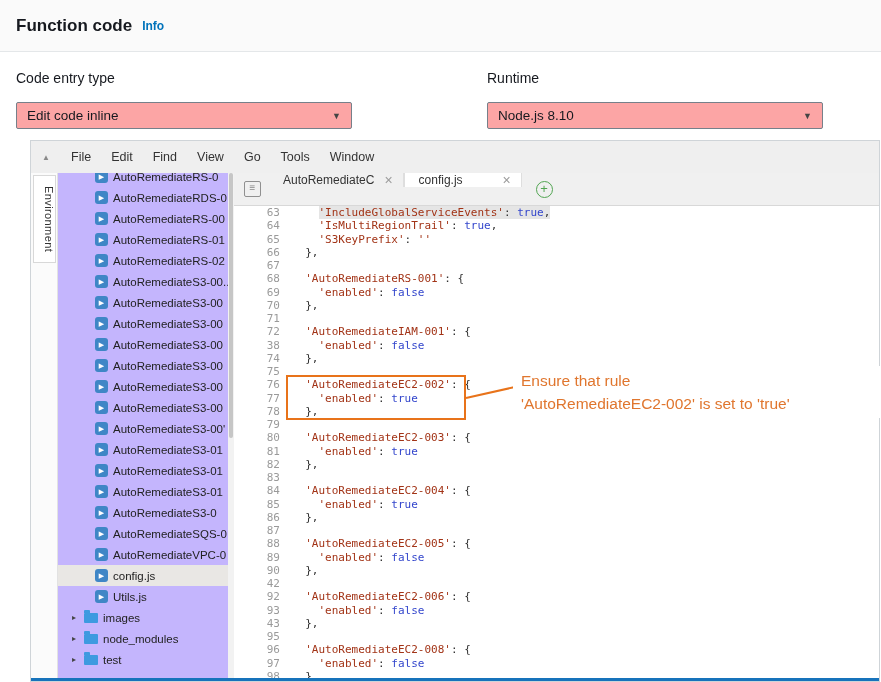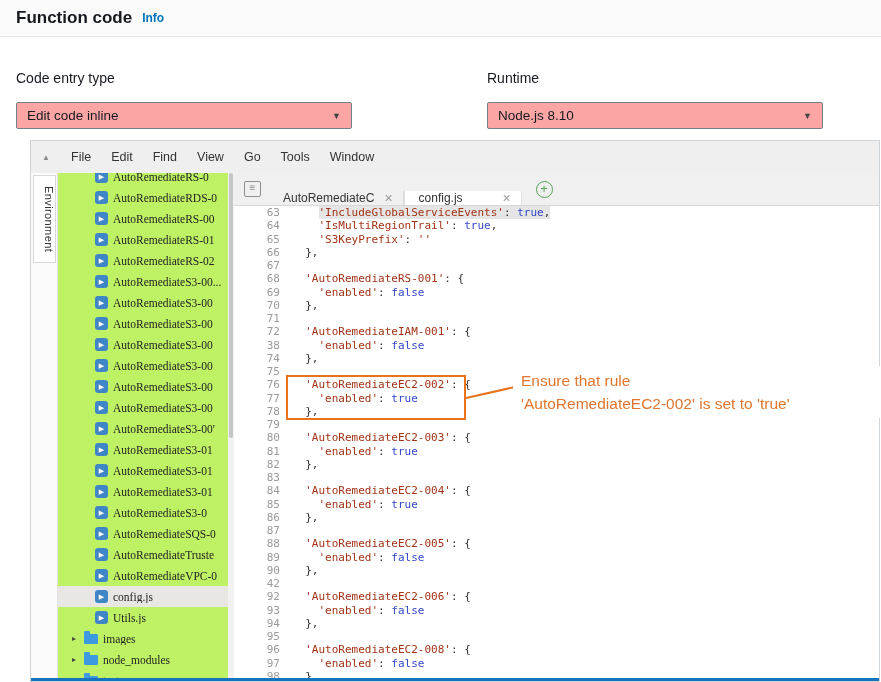--- a/index.html
+++ b/index.html
@@ -1,21 +1,21 @@
 <!DOCTYPE html>
 <html><head>
 <meta charset="utf-8">
 <style>
   html,body{margin:0;padding:0;}
   body{
     width:881px;height:682px;position:relative;overflow:hidden;
     background:#fff;font-family:"Liberation Sans",sans-serif;color:#16191f;
   }
   
-  .page-header{position:absolute;left:0;top:0;right:0;height:37px;background:#fafafa;
+  .page-header{position:absolute;left:0;top:0;right:0;height:52px;background:#fafafa;
     border-bottom:1px solid #e4e7e9;display:flex;align-items:center;padding-left:16px;gap:10px;box-sizing:border-box;}
   .page-title{font-size:17px;font-weight:bold;color:#16191f;}
   .info-link{font-size:12px;color:#0073bb;font-weight:600;cursor:pointer;}
   
   .field{position:absolute;top:70px;}
   .field.f1{left:16px;} .field.f2{left:487px;}
   .field-label{font-size:14px;color:#16191f;margin-bottom:16px;}
   .select{width:336px;height:27px;border:1px solid #76808a;border-radius:2px;background:#fca5a5;
     display:flex;align-items:center;justify-content:space-between;padding:0 10px;font-size:13.5px;color:#16191f;box-sizing:border-box;cursor:pointer;}
   .select .caret{font-size:9px;color:#444;}
@@ -24,21 +24,21 @@
     background:#fff;box-sizing:border-box;}
   .menubar{position:absolute;left:0;right:0;top:0;height:32px;background:#efefef;border-bottom:1px solid #d8d8d8;
     display:flex;align-items:center;}
   .collapse-icon{width:30px;text-align:center;color:#8a8a8a;font-size:8px;cursor:pointer;}
   .menu-item{padding:0 10px;font-size:12.5px;color:#333;cursor:pointer;}
   
   .env-strip{position:absolute;left:0;top:32px;width:26px;bottom:0;background:#fbfbfb;border-right:1px solid #e2e2e2;}
   .env-tab{position:absolute;top:2px;left:2px;width:21px;padding:10px 0;background:#fff;border:1px solid #d8d8d8;
     writing-mode:vertical-rl;font-size:11px;color:#333;text-align:center;letter-spacing:.4px;cursor:pointer;}
   
-  .tree{position:absolute;left:27px;top:32px;width:170px;bottom:0;background:#bef264;overflow:hidden;font-family:Liberation Serif, serif;}
+  .tree{position:absolute;left:27px;top:32px;width:170px;bottom:0;background:#c4b5fd;overflow:hidden;}
   .tree-inner{position:relative;top:-7px;}
   .tree-row{height:21px;display:flex;align-items:center;font-size:11.5px;color:#222;cursor:pointer;white-space:nowrap;}
   .tree-row.file{padding-left:37px;}
   .tree-row.folder{padding-left:14px;}
   .tree-row.selected{background:#e9e7e4;}
   .file-icon{width:13px;height:13px;border-radius:3px;background:#3f86c6;color:#fff;font-size:7px;
     display:inline-flex;align-items:center;justify-content:center;margin-right:5px;flex:0 0 13px;}
   .caret-icon{width:12px;font-size:8px;color:#444;flex:0 0 12px;}
   .folder-icon{width:14px;height:10px;background:#3d9ae0;border-radius:1px;position:relative;margin-right:5px;flex:0 0 14px;}
   .folder-icon::before{content:"";position:absolute;top:-3px;left:0;width:6px;height:3px;background:#3d9ae0;border-radius:1px 1px 0 0;}
@@ -187,24 +187,20 @@
         <div class="tree-row file">
           <span class="file-icon">▶</span>
           <span class="tree-label">AutoRemediateS3-0</span>
         </div>
         <div class="tree-row file">
           <span class="file-icon">▶</span>
           <span class="tree-label">AutoRemediateSQS-0</span>
         </div>
         <div class="tree-row file">
           <span class="file-icon">▶</span>
-          <span class="tree-label">AutoRemediateTruste</span>
-        </div>
-        <div class="tree-row file">
-          <span class="file-icon">▶</span>
           <span class="tree-label">AutoRemediateVPC-0</span>
         </div>
         <div class="tree-row file selected">
           <span class="file-icon">▶</span>
           <span class="tree-label">config.js</span>
         </div>
         <div class="tree-row file">
           <span class="file-icon">▶</span>
           <span class="tree-label">Utils.js</span>
         </div>
@@ -224,21 +220,21 @@
           <span class="tree-label">test</span>
         </div>
       </div>
   </div>
   <div class="tree-scrollbar">
     <div class="thumb"></div>
   </div>
 
   <div class="tabbar">
     <span class="tablist-icon">≡</span>
-    <div id="tabs" style="display:flex;align-items:flex-end">
+    <div id="tabs" style="display:flex;align-items:flex-start">
         <div class="tab">
           <span class="tab-label">AutoRemediateC</span>
           <span class="tab-close">×</span>
         </div>
         <div class="tab active">
           <span class="tab-label">config.js</span>
           <span class="tab-close">×</span>
         </div>
       </div>
     <span class="plus-icon">+</span>
@@ -269,21 +265,21 @@
       <div>84</div>
       <div>85</div>
       <div>86</div>
       <div>87</div>
       <div>88</div>
       <div>89</div>
       <div>90</div>
       <div>42</div>
       <div>92</div>
       <div>93</div>
-      <div>94</div>
+      <div>43</div>
       <div>95</div>
       <div>96</div>
       <div>97</div>
       <div>98</div>
     </div>
   <div class="code" id="code"><div class="line">    <span class="selhl"><span class="s">'IncludeGlobalServiceEvents'</span>: <span class="b">true</span>,</span></div><div class="line">    <span class="s">'IsMultiRegionTrail'</span>: <span class="b">true</span>,</div><div class="line">    <span class="s">'S3KeyPrefix'</span>: <span class="s">''</span></div><div class="line">  },</div><div class="line"></div><div class="line">  <span class="s">'AutoRemediateRS-001'</span>: {</div><div class="line">    <span class="s">'enabled'</span>: <span class="b">false</span></div><div class="line">  },</div><div class="line"></div><div class="line">  <span class="s">'AutoRemediateIAM-001'</span>: {</div><div class="line">    <span class="s">'enabled'</span>: <span class="b">false</span></div><div class="line">  },</div><div class="line"></div><div class="line">  <span class="s">'AutoRemediateEC2-002'</span>: {</div><div class="line">    <span class="s">'enabled'</span>: <span class="b">true</span></div><div class="line">  },</div><div class="line"></div><div class="line">  <span class="s">'AutoRemediateEC2-003'</span>: {</div><div class="line">    <span class="s">'enabled'</span>: <span class="b">true</span></div><div class="line">  },</div><div class="line"></div><div class="line">  <span class="s">'AutoRemediateEC2-004'</span>: {</div><div class="line">    <span class="s">'enabled'</span>: <span class="b">true</span></div><div class="line">  },</div><div class="line"></div><div class="line">  <span class="s">'AutoRemediateEC2-005'</span>: {</div><div class="line">    <span class="s">'enabled'</span>: <span class="b">false</span></div><div class="line">  },</div><div class="line"></div><div class="line">  <span class="s">'AutoRemediateEC2-006'</span>: {</div><div class="line">    <span class="s">'enabled'</span>: <span class="b">false</span></div><div class="line">  },</div><div class="line"></div><div class="line">  <span class="s">'AutoRemediateEC2-008'</span>: {</div><div class="line">    <span class="s">'enabled'</span>: <span class="b">false</span></div><div class="line">  },</div></div>
 
   <div class="hl-box"></div>
   <svg class="callout-svg">
     <line x1="435" y1="257" x2="484" y2="246" stroke="#e8731a" stroke-width="2"></line>

